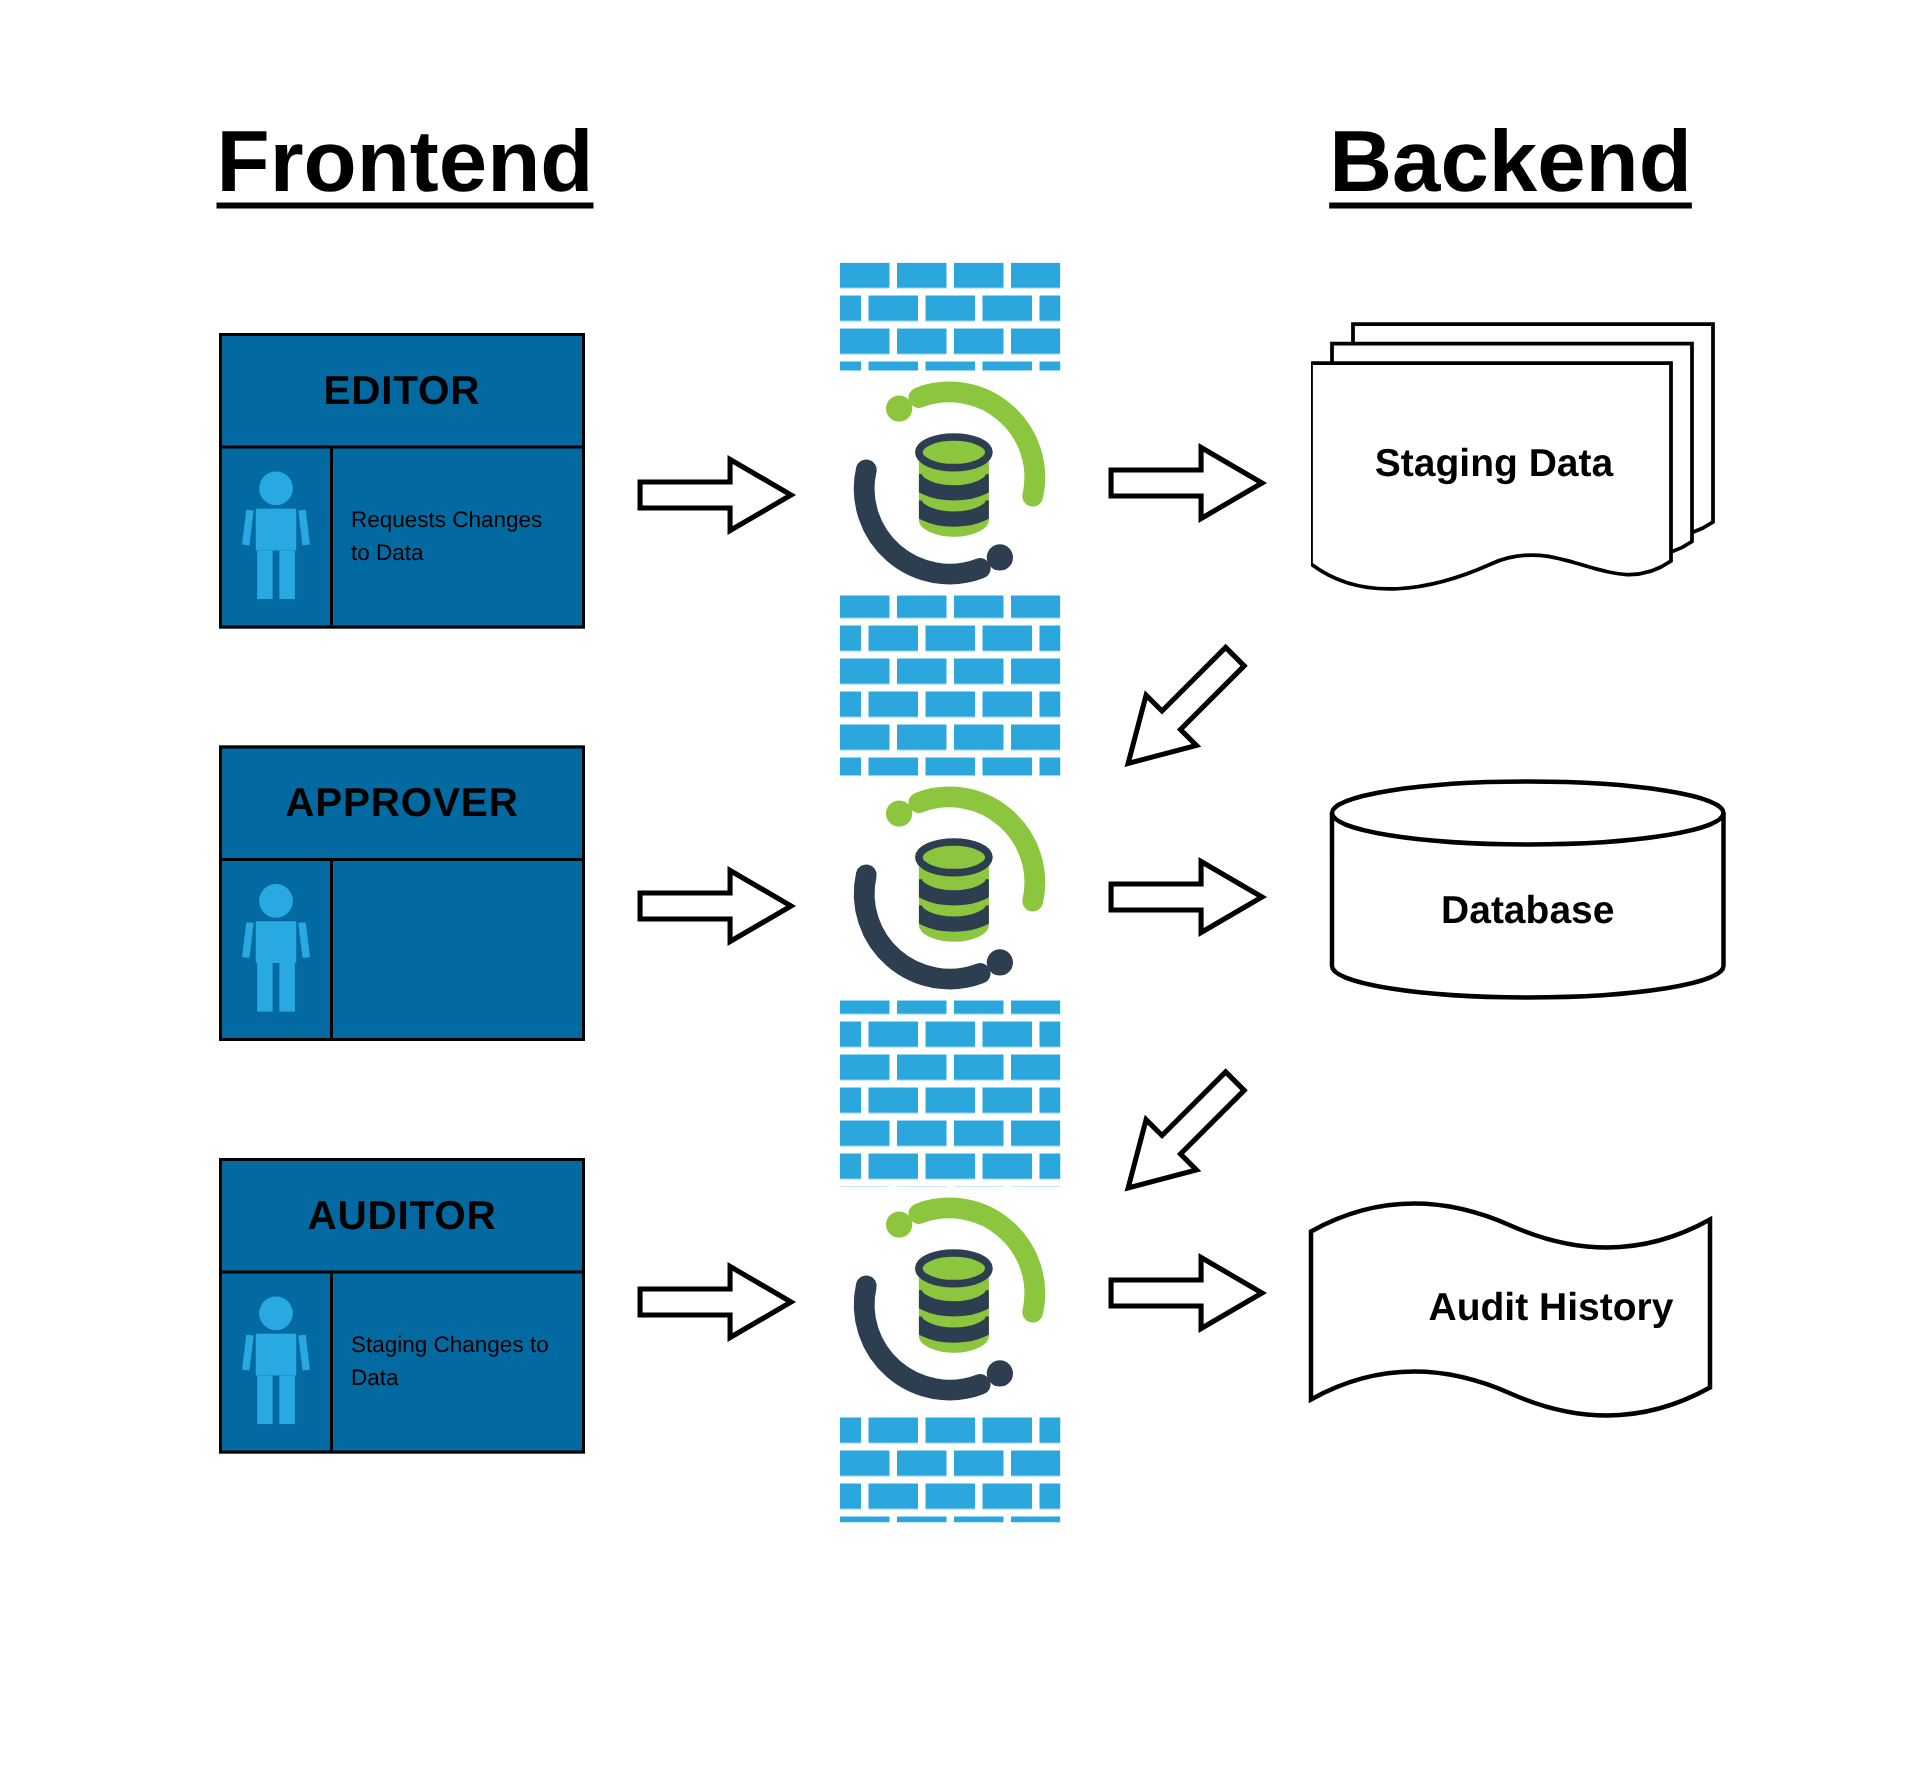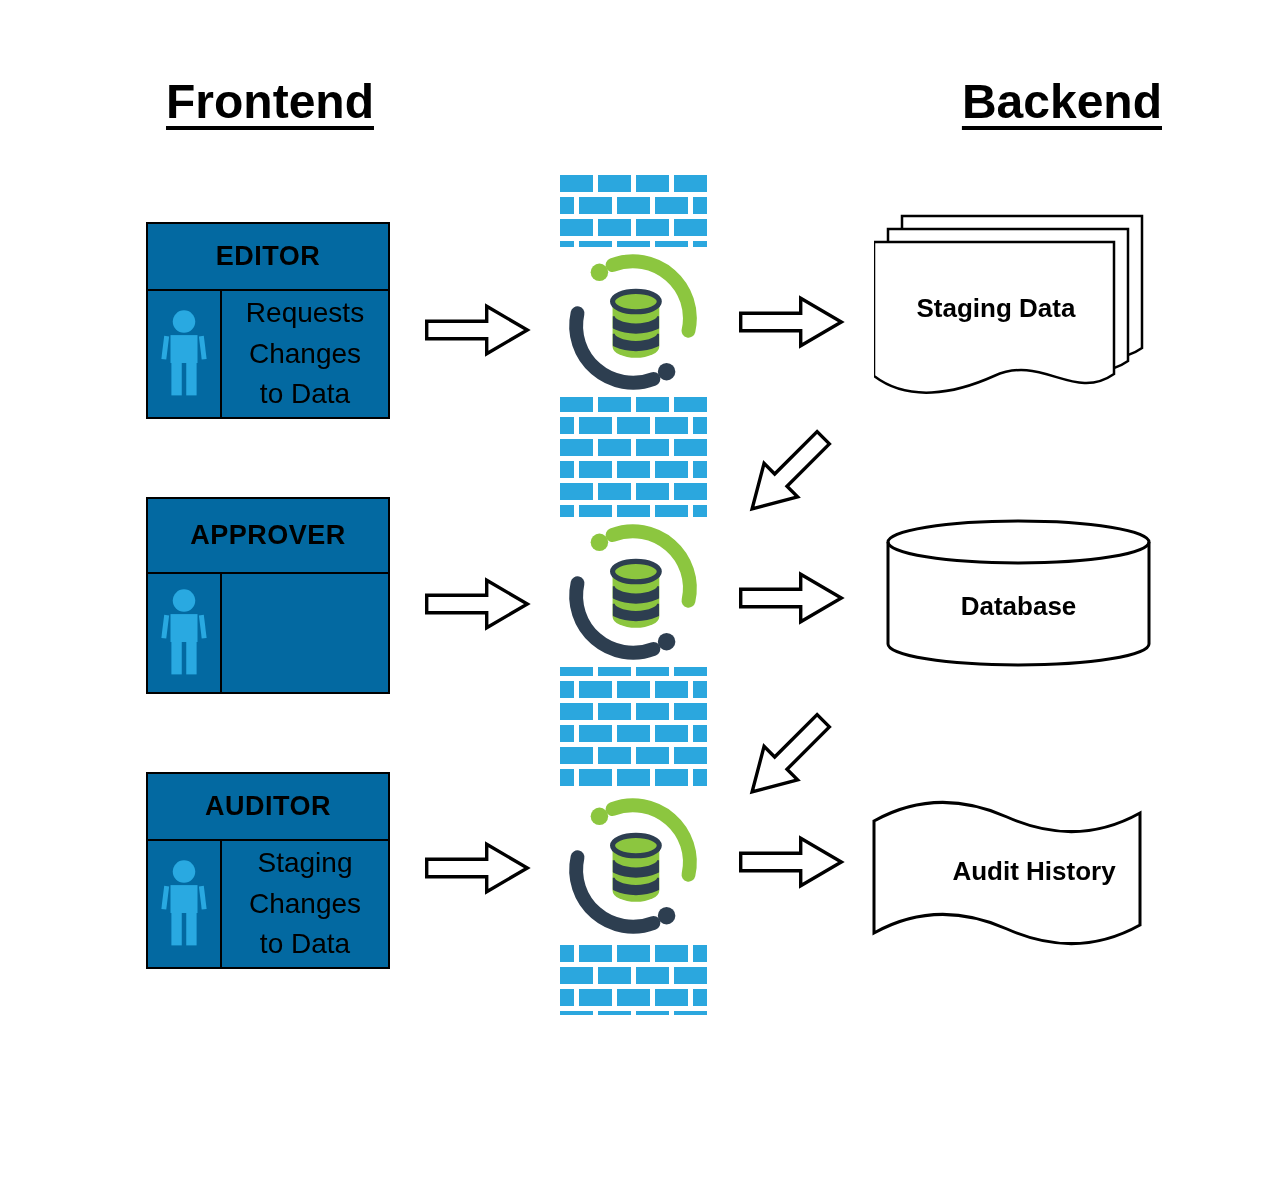--- a/index.html
+++ b/index.html
@@ -8,29 +8,29 @@
   .canvas {
     position: relative;
     width: 1277px;
     height: 1177px;
     background: #ffffff;
     overflow: hidden;
   }
 
   .title {
     position: absolute;
-    font-size: 48px;
+    font-size: 58px;
     font-weight: bold;
     text-align: center;
     text-decoration: underline;
     text-decoration-thickness: 4px;
     text-underline-offset: 8px;
   }
   .title-frontend { left: 115px; top: 74px; width: 310px; }
-  .title-backend  { left: 852px; top: 74px; width: 310px; text-align: right; }
+  .title-backend  { left: 852px; top: 74px; width: 310px; }
 
   .role-box {
     position: absolute;
     left: 146px;
     width: 240px;
     height: 193px;
     border: 2px solid #000;
     background: #0369a1;
     display: flex;
     flex-direction: column;
@@ -51,22 +51,21 @@
     border-right: 2px solid #000;
     display: flex;
     align-items: center;
     justify-content: center;
   }
   .role-desc {
     flex: 1;
     display: flex;
     align-items: center;
     justify-content: center;
-    text-align: center;
-    font-size: 28px;
+    font-size: 15px;
     line-height: 1.45;
     padding: 2px 12px;
   }
 
   .wall { position: absolute; left: 560px; top: 175px; width: 147px; height: 840px; }
 
   .sync-badge {
     position: absolute;
     left: 558px;
     width: 150px;

